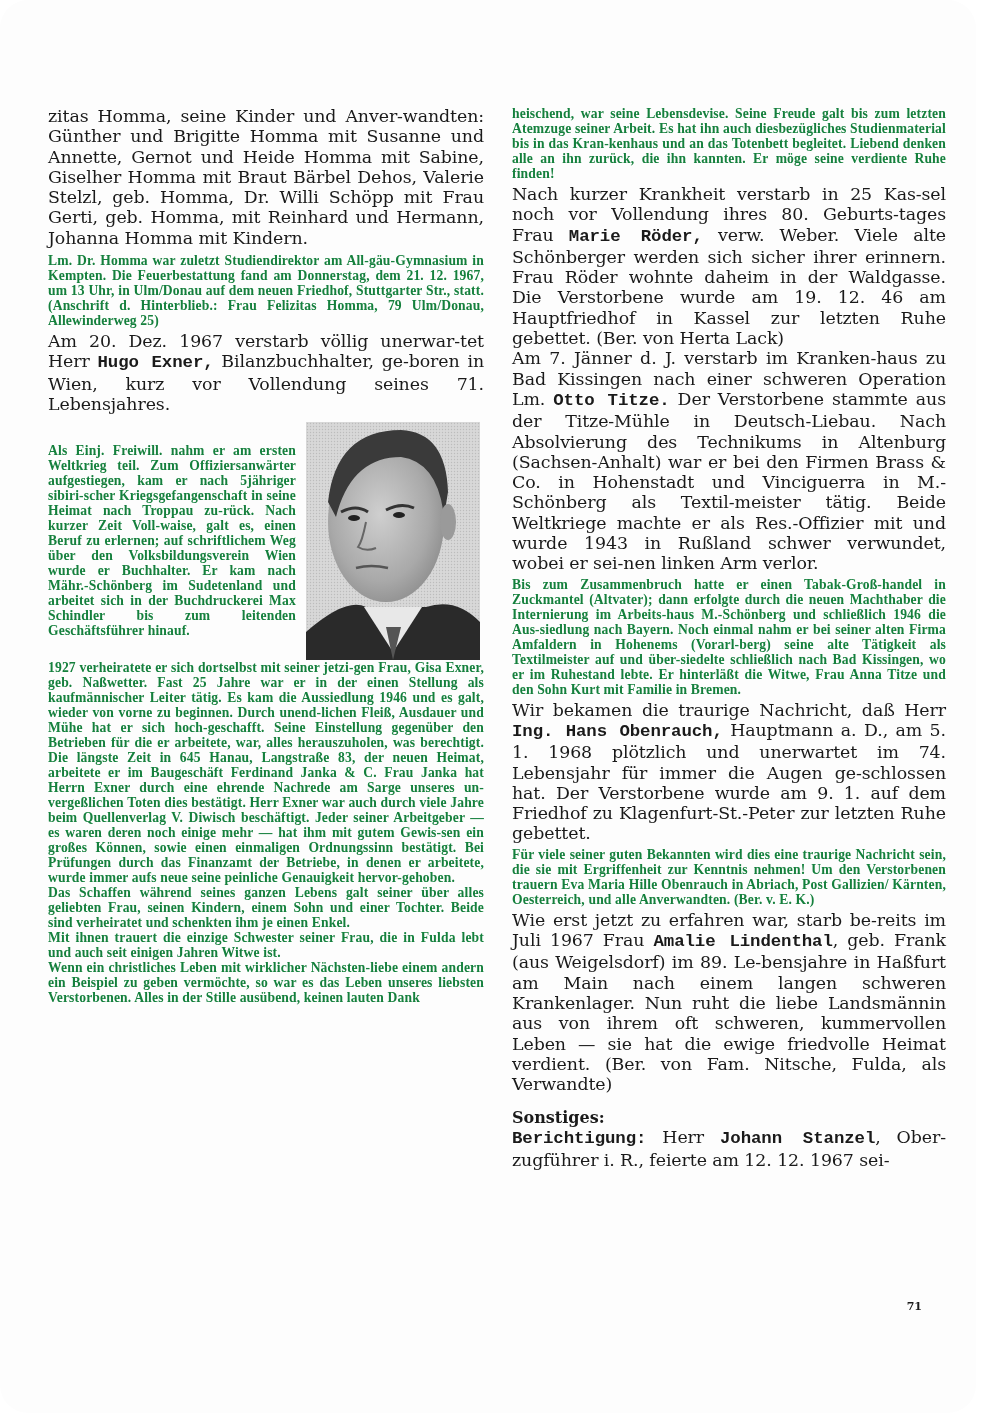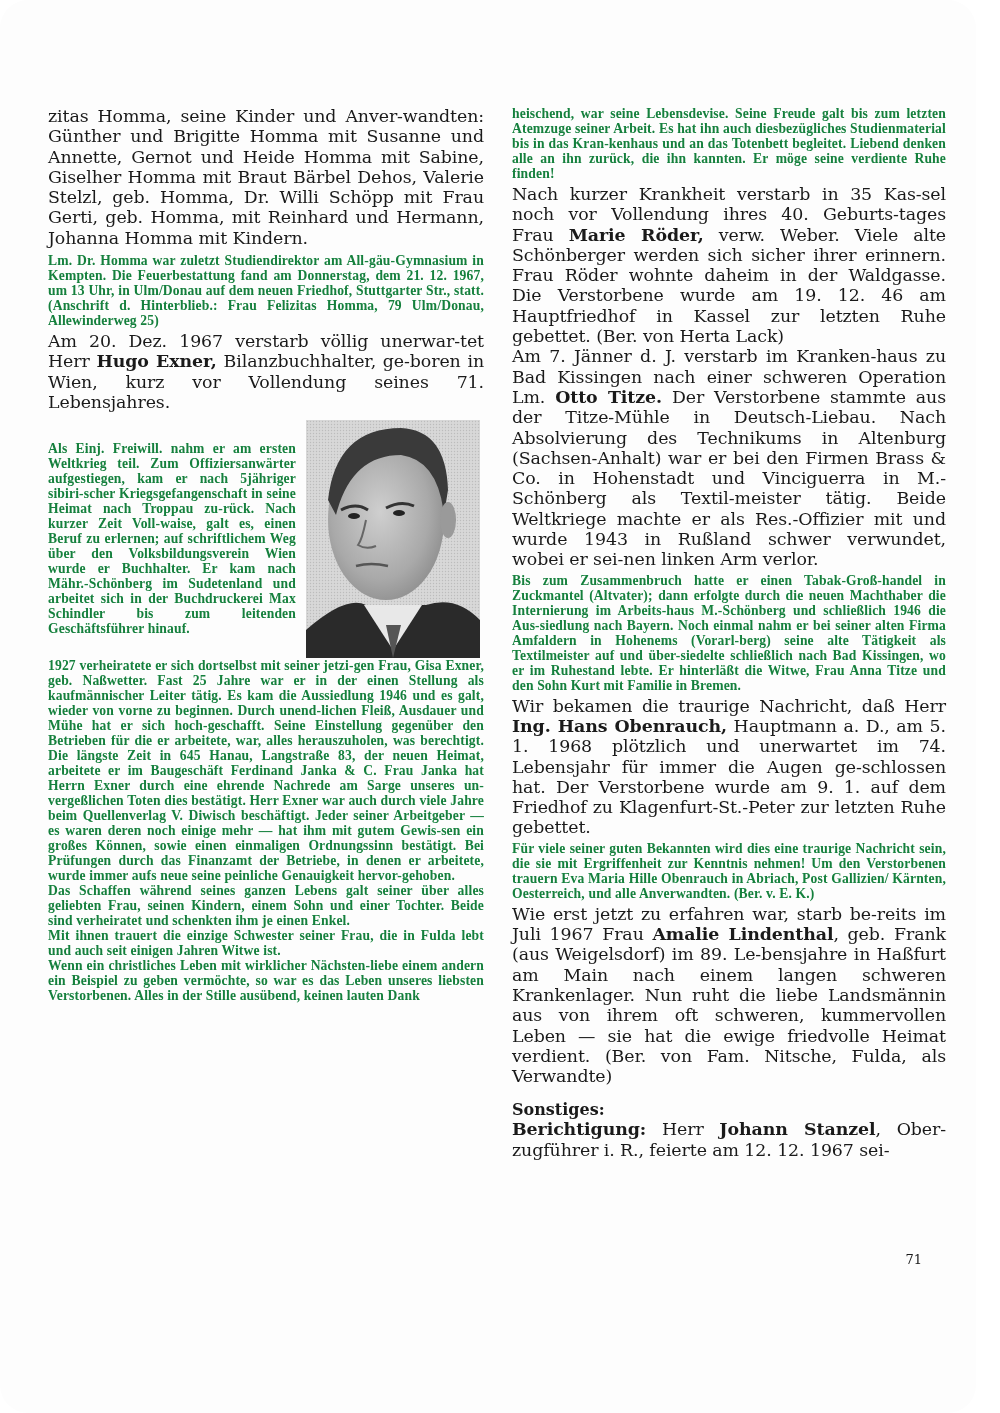--- a/index.html
+++ b/index.html
@@ -6,26 +6,26 @@
   body { width: 1000px; height: 1413px; position: relative; overflow: hidden; color: #1a1a1a; }
   .page { position: absolute; left: 0; top: 0; width: 976px; height: 1413px; background: #fdfdfd; border-radius: 28px; }
   .col { position: absolute; top: 106px; }
   .col-left { left: 48px; width: 436px; }
   .col-right { left: 512px; width: 434px; }
   p { margin: 0; text-align: justify; hyphens: manual; }
   .big { font-family: "DejaVu Serif", "Liberation Serif", serif; font-size: 17.4px; line-height: 20.3px; letter-spacing: -0.1px; }
   .small { font-family: Liberation Serif, serif; font-size: 13.6px; line-height: 15px; font-weight: bold; letter-spacing: 0.15px; color: #15803d; }
   .gap { margin-top: 5px; }
   .gap2 { margin-top: 3px; }
-  b { font-weight: bold; }
+  b { font-weight: bold; font-family: Liberation Mono, monospace; }
   .photo-wrap { display: flex; gap: 10px; margin-top: 6px; align-items: center; }
   .photo-text { width: 248px; }
   .photo { width: 174px; height: 238px; flex: none; margin-top: 2px; }
   .heading { font-family: "DejaVu Serif", "Liberation Serif", serif; font-size: 16px; font-weight: bold; margin-top: 14px; margin-bottom: 0; }
-  .page-number { position: absolute; right: 54px; top: 1252px; font-family: "DejaVu Serif", serif; font-size: 13px; font-weight: normal; }
+  .page-number { position: absolute; right: 54px; top: 1300px; font-family: "DejaVu Serif", serif; font-size: 11px; font-weight: bold; }
 </style>
 </head>
 <body>
 
 <div class="page">
 
   <div class="col col-left">
     <p class="big">zitas Homma, seine Kinder und Anver-wandten: Günther und Brigitte Homma mit Susanne und Annette, Gernot und Heide Homma mit Sabine, Giselher Homma mit Braut Bärbel Dehos, Valerie Stelzl, geb. Homma, Dr. Willi Schöpp mit Frau Gerti, geb. Homma, mit Reinhard und Hermann, Johanna Homma mit Kindern.</p>
     <p class="small gap">Lm. Dr. Homma war zuletzt Studiendirektor am All-gäu-Gymnasium in Kempten. Die Feuerbestattung fand am Donnerstag, dem 21. 12. 1967, um 13 Uhr, in Ulm/Donau auf dem neuen Friedhof, Stuttgarter Str., statt. (Anschrift d. Hinterblieb.: Frau Felizitas Homma, 79 Ulm/Donau, Allewinderweg 25)</p>
     <p class="big gap2"><span>Am 20. Dez. 1967 verstarb völlig unerwar-tet Herr </span><b>Hugo Exner,</b><span> Bilanzbuchhalter, ge-boren in Wien, kurz vor Vollendung seines 71. Lebensjahres.</span></p>
@@ -61,21 +61,21 @@
     </div>
 
     <p class="small">1927 verheiratete er sich dortselbst mit seiner jetzi-gen Frau, Gisa Exner, geb. Naßwetter. Fast 25 Jahre war er in der einen Stellung als kaufmännischer Leiter tätig. Es kam die Aussiedlung 1946 und es galt, wieder von vorne zu beginnen. Durch unend-lichen Fleiß, Ausdauer und Mühe hat er sich hoch-geschafft. Seine Einstellung gegenüber den Betrieben für die er arbeitete, war, alles herauszuholen, was berechtigt. Die längste Zeit in 645 Hanau, Langstraße 83, der neuen Heimat, arbeitete er im Baugeschäft Ferdinand Janka &amp; C. Frau Janka hat Herrn Exner durch eine ehrende Nachrede am Sarge unseres un-vergeßlichen Toten dies bestätigt. Herr Exner war auch durch viele Jahre beim Quellenverlag V. Diwisch beschäftigt. Jeder seiner Arbeitgeber — es waren deren noch einige mehr — hat ihm mit gutem Gewis-sen ein großes Können, sowie einen einmaligen Ordnungssinn bestätigt. Bei Prüfungen durch das Finanzamt der Betriebe, in denen er arbeitete, wurde immer aufs neue seine peinliche Genauigkeit hervor-gehoben.</p>
     <p class="small">Das Schaffen während seines ganzen Lebens galt seiner über alles geliebten Frau, seinen Kindern, einem Sohn und einer Tochter. Beide sind verheiratet und schenkten ihm je einen Enkel.</p>
     <p class="small">Mit ihnen trauert die einzige Schwester seiner Frau, die in Fulda lebt und auch seit einigen Jahren Witwe ist.</p>
     <p class="small">Wenn ein christliches Leben mit wirklicher Nächsten-liebe einem andern ein Beispiel zu geben vermöchte, so war es das Leben unseres liebsten Verstorbenen. Alles in der Stille ausübend, keinen lauten Dank</p>
   </div>
 
   <div class="col col-right">
     <p class="small">heischend, war seine Lebensdevise. Seine Freude galt bis zum letzten Atemzuge seiner Arbeit. Es hat ihn auch diesbezügliches Studienmaterial bis in das Kran-kenhaus und an das Totenbett begleitet. Liebend denken alle an ihn zurück, die ihn kannten. Er möge seine verdiente Ruhe finden!</p>
-    <p class="big gap2"><span>Nach kurzer Krankheit verstarb in 35 Kas-sel noch vor Vollendung ihres 40. Geburts-tages Frau </span><b>Marie Röder,</b><span> verw. Weber. Viele alte Schönberger werden sich sicher ihrer erinnern. Frau Röder wohnte daheim in der Waldgasse. Die Verstorbene wurde am 19. 12. 46 am Hauptfriedhof in Kassel zur letzten Ruhe gebettet. (Ber. von Herta Lack)</span></p>
+    <p class="big gap2"><span>Nach kurzer Krankheit verstarb in 25 Kas-sel noch vor Vollendung ihres 80. Geburts-tages Frau </span><b>Marie Röder,</b><span> verw. Weber. Viele alte Schönberger werden sich sicher ihrer erinnern. Frau Röder wohnte daheim in der Waldgasse. Die Verstorbene wurde am 19. 12. 46 am Hauptfriedhof in Kassel zur letzten Ruhe gebettet. (Ber. von Herta Lack)</span></p>
     <p class="big"><span>Am 7. Jänner d. J. verstarb im Kranken-haus zu Bad Kissingen nach einer schweren Operation Lm. </span><b>Otto Titze.</b><span> Der Verstorbene stammte aus der Titze-Mühle in Deutsch-Liebau. Nach Absolvierung des Technikums in Altenburg (Sachsen-Anhalt) war er bei den Firmen Brass &amp; Co. in Hohenstadt und Vinciguerra in M.-Schönberg als Textil-meister tätig. Beide Weltkriege machte er als Res.-Offizier mit und wurde 1943 in Rußland schwer verwundet, wobei er sei-nen linken Arm verlor.</span></p>
     <p class="small gap2">Bis zum Zusammenbruch hatte er einen Tabak-Groß-handel in Zuckmantel (Altvater); dann erfolgte durch die neuen Machthaber die Internierung im Arbeits-haus M.-Schönberg und schließlich 1946 die Aus-siedlung nach Bayern. Noch einmal nahm er bei seiner alten Firma Amfaldern in Hohenems (Vorarl-berg) seine alte Tätigkeit als Textilmeister auf und über-siedelte schließlich nach Bad Kissingen, wo er im Ruhestand lebte. Er hinterläßt die Witwe, Frau Anna Titze und den Sohn Kurt mit Familie in Bremen.</p>
     <p class="big gap2"><span>Wir bekamen die traurige Nachricht, daß Herr </span><b>Ing. Hans Obenrauch,</b><span> Hauptmann a. D., am 5. 1. 1968 plötzlich und unerwartet im 74. Lebensjahr für immer die Augen ge-schlossen hat. Der Verstorbene wurde am 9. 1. auf dem Friedhof zu Klagenfurt-St.-Peter zur letzten Ruhe gebettet.</span></p>
     <p class="small gap2">Für viele seiner guten Bekannten wird dies eine traurige Nachricht sein, die sie mit Ergriffenheit zur Kenntnis nehmen! Um den Verstorbenen trauern Eva Maria Hille Obenrauch in Abriach, Post Gallizien/ Kärnten, Oesterreich, und alle Anverwandten. (Ber. v. E. K.)</p>
     <p class="big gap2"><span>Wie erst jetzt zu erfahren war, starb be-reits im Juli 1967 Frau </span><b>Amalie Lindenthal</b><span>, geb. Frank (aus Weigelsdorf) im 89. Le-bensjahre in Haßfurt am Main nach einem langen schweren Krankenlager. Nun ruht die liebe Landsmännin aus von ihrem oft schweren, kummervollen Leben — sie hat die ewige friedvolle Heimat verdient. (Ber. von Fam. Nitsche, Fulda, als Verwandte)</span></p>
     <div class="heading">Sonstiges:</div>
     <p class="big"><b>Berichtigung:</b><span> Herr </span><b>Johann Stanzel</b><span>, Ober-zugführer i. R., feierte am 12. 12. 1967 sei-</span></p>
   </div>
 
   <div class="page-number">71</div>

